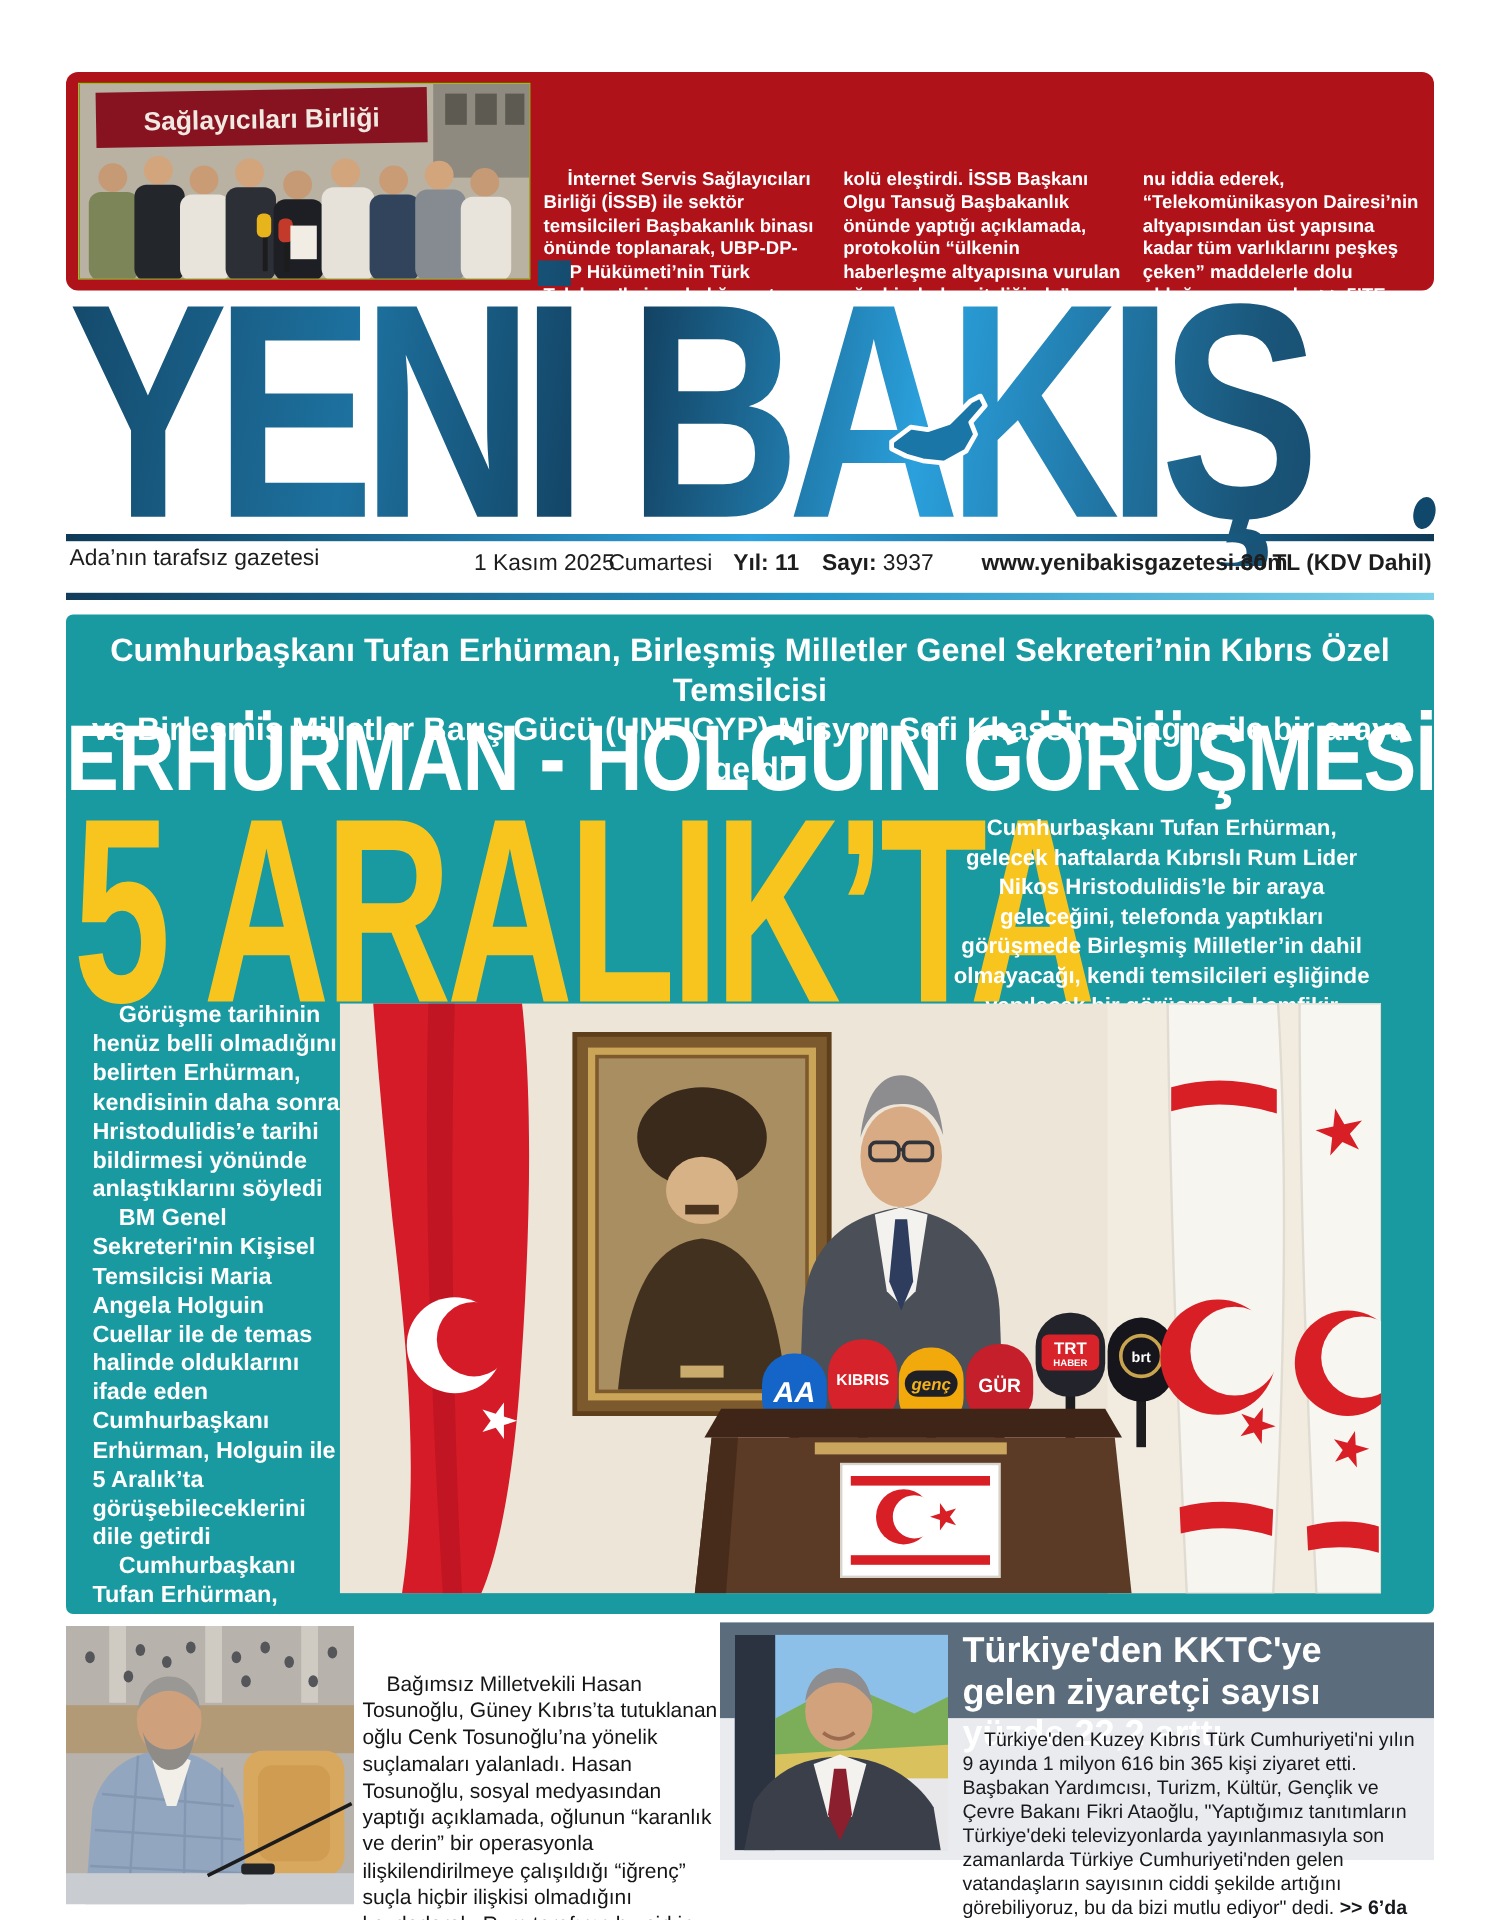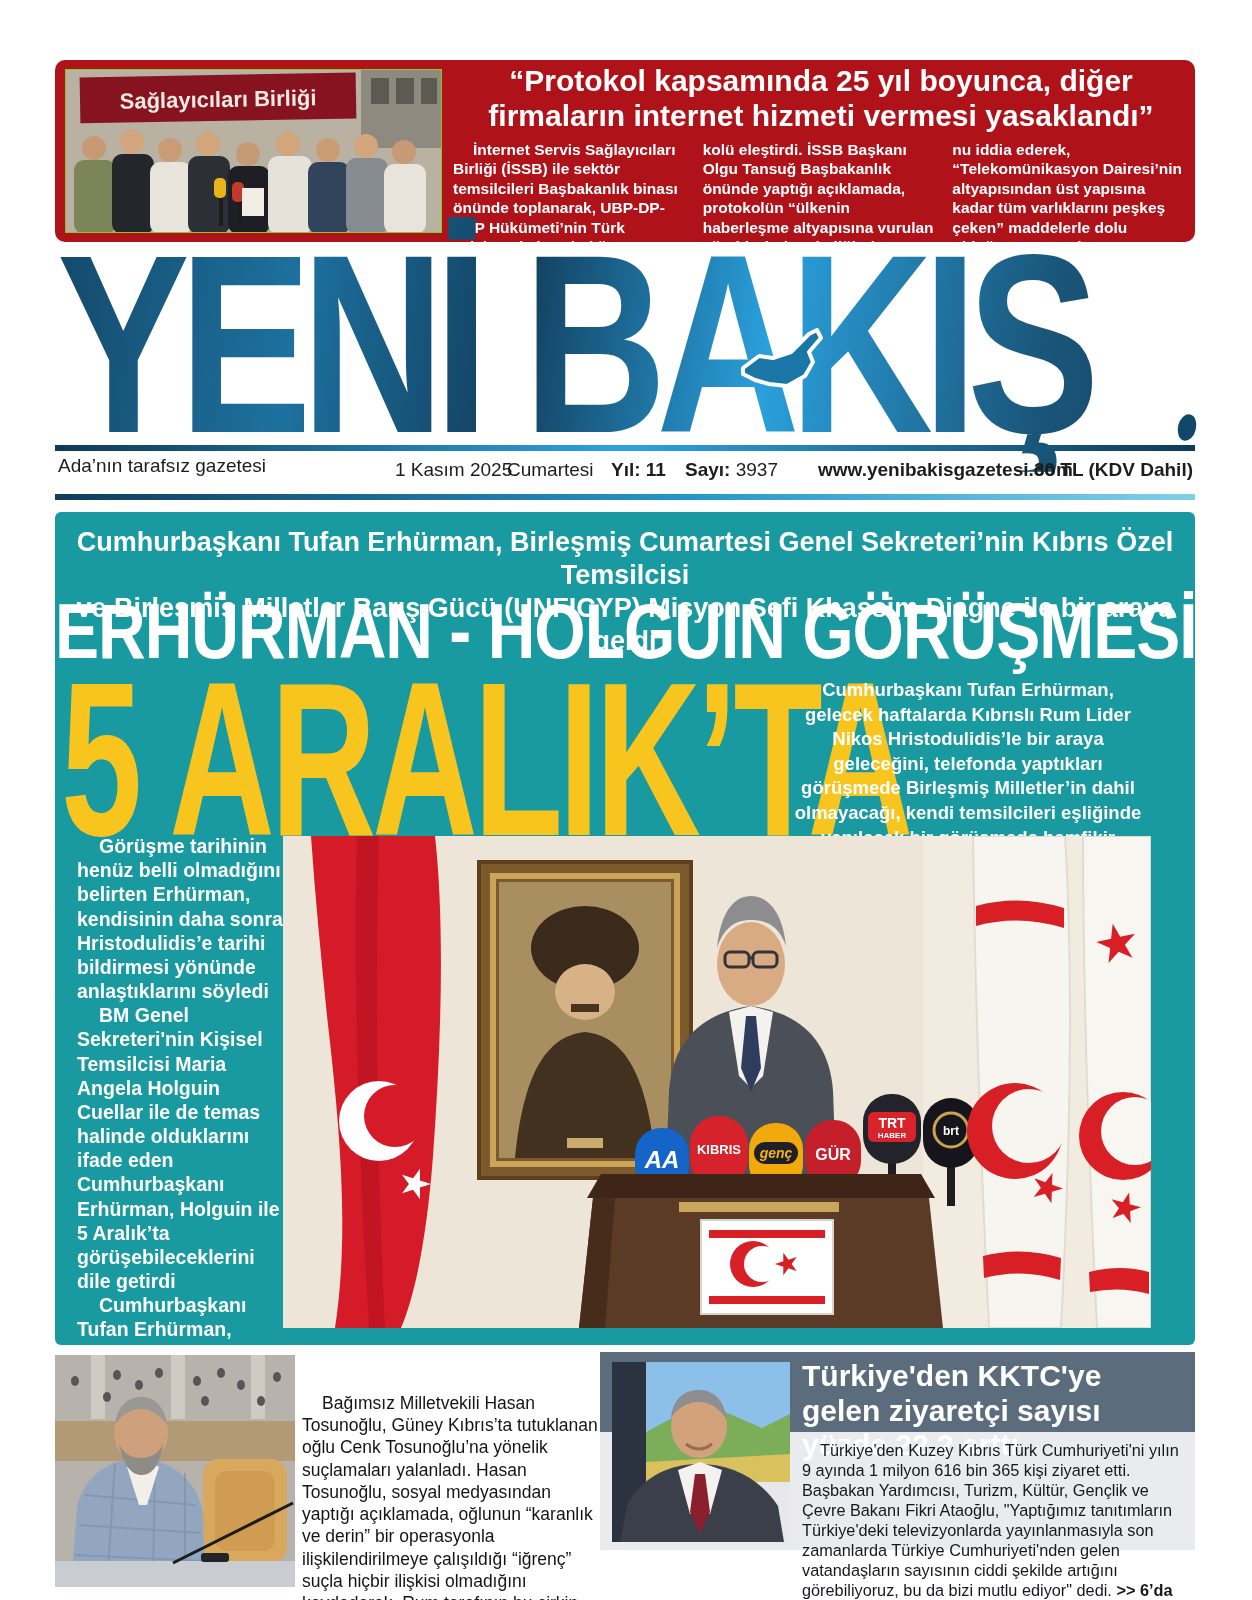--- a/index.html
+++ b/index.html
@@ -140,21 +140,20 @@
         </g>
         <g>
           <rect x="148" y="108" width="12" height="20" rx="5" fill="#e8b41c"></rect>
           <rect x="166" y="112" width="12" height="20" rx="5" fill="#c43a2a"></rect>
           <rect x="153" y="128" width="4" height="28" fill="#1c1c1c"></rect>
           <rect x="171" y="132" width="4" height="24" fill="#1c1c1c"></rect>
           <rect x="176" y="118" width="22" height="28" fill="#f1ede5"></rect>
         </g>
       </svg>
     </div>
-    <div class="tb-headline">“Protokol kapsamında 25 yıl boyunca, diğer firmaların internet hizmeti vermesi yasaklandı”</div>
     <div class="tb-cols">
       <div class="tb-col first">İnternet Servis Sağlayıcıları Birliği (İSSB) ile sektör temsilcileri Başbakanlık binası önünde toplanarak, UBP-DP-YDP Hükümeti’nin Türk Telekom’la imzaladığı proto-</div>
       <div class="tb-col">kolü eleştirdi. İSSB Başkanı Olgu Tansuğ Başbakanlık önünde yaptığı açıklamada, protokolün “ülkenin haberleşme altyapısına vurulan ağır bir darbe niteliğinde” olduğu-</div>
       <div class="tb-col">nu iddia ederek, “Telekomünikasyon Dairesi’nin altyapısından üst yapısına kadar tüm varlıklarını peşkeş çeken” maddelerle dolu olduğunu savundu. &gt;&gt; 5’TE</div>
     </div>
   </div>
 
   <div class="masthead-title">YENİ BAKIŞ</div>
   <div class="masthead-island">
     <svg width="96" height="72" viewBox="0 0 96 72">
@@ -170,21 +169,21 @@
     <span class="item d-day">Cumartesi</span>
     <span class="item d-year">Yıl: 11</span>
     <span class="item d-issue"><b>Sayı:</b><span class="num"> 3937</span></span>
     <span class="item d-web">www.yenibakisgazetesi.com</span>
     <span class="item d-price">30 TL (KDV Dahil)</span>
   </div>
   <div class="dateline-underline"></div>
 
   <div class="main-block">
     <div class="kicker">
-      <div>Cumhurbaşkanı Tufan Erhürman, Birleşmiş Cumartesi Genel Sekreteri’nin Kıbrıs Özel Temsilcisi</div>
+      <div>Cumhurbaşkanı Tufan Erhürman, Birleşmiş Milletler Genel Sekreteri’nin Kıbrıs Özel Temsilcisi</div>
       <div>ve Birleşmiş Milletler Barış Gücü (UNFICYP) Misyon Şefi Khassim Diagne ile bir araya geldi</div>
     </div>
     <div class="headline1">ERHÜRMAN - HOLGUIN GÖRÜŞMESİ</div>
     <div class="headline2">5 ARALIK’TA</div>
     <div class="intro">Cumhurbaşkanı Tufan Erhürman, gelecek haftalarda Kıbrıslı Rum Lider Nikos Hristodulidis’le bir araya geleceğini, telefonda yaptıkları görüşmede Birleşmiş Milletler’in dahil olmayacağı, kendi temsilcileri eşliğinde yapılacak bir görüşmede hemfikir olduklarını kaydetti</div>
     <div class="left-col">
       <p>Görüşme tarihinin henüz belli olmadığını belirten Erhürman, kendisinin daha sonra Hristodulidis’e tarihi bildirmesi yönünde anlaştıklarını söyledi</p>
       <p>BM Genel Sekreteri'nin Kişisel Temsilcisi Maria Angela Holguin Cuellar ile de temas halinde olduklarını ifade eden Cumhurbaşkanı Erhürman, Holguin ile 5 Aralık’ta görüşebileceklerini dile getirdi</p>
       <p>Cumhurbaşkanı Tufan Erhürman, Birleşmiş Milletler Barış Gücü Misyon Şefi Khassim Diagne ile görüşmede, teknik komiteler konusunda görüşlerini paylaştığını ifade ederek, şu anda çalışmalarını sürdüren 13 komiteye ilişkin sonuç odaklı bir yaklaşım sergileyeceklerini ifade etti</p>
 

